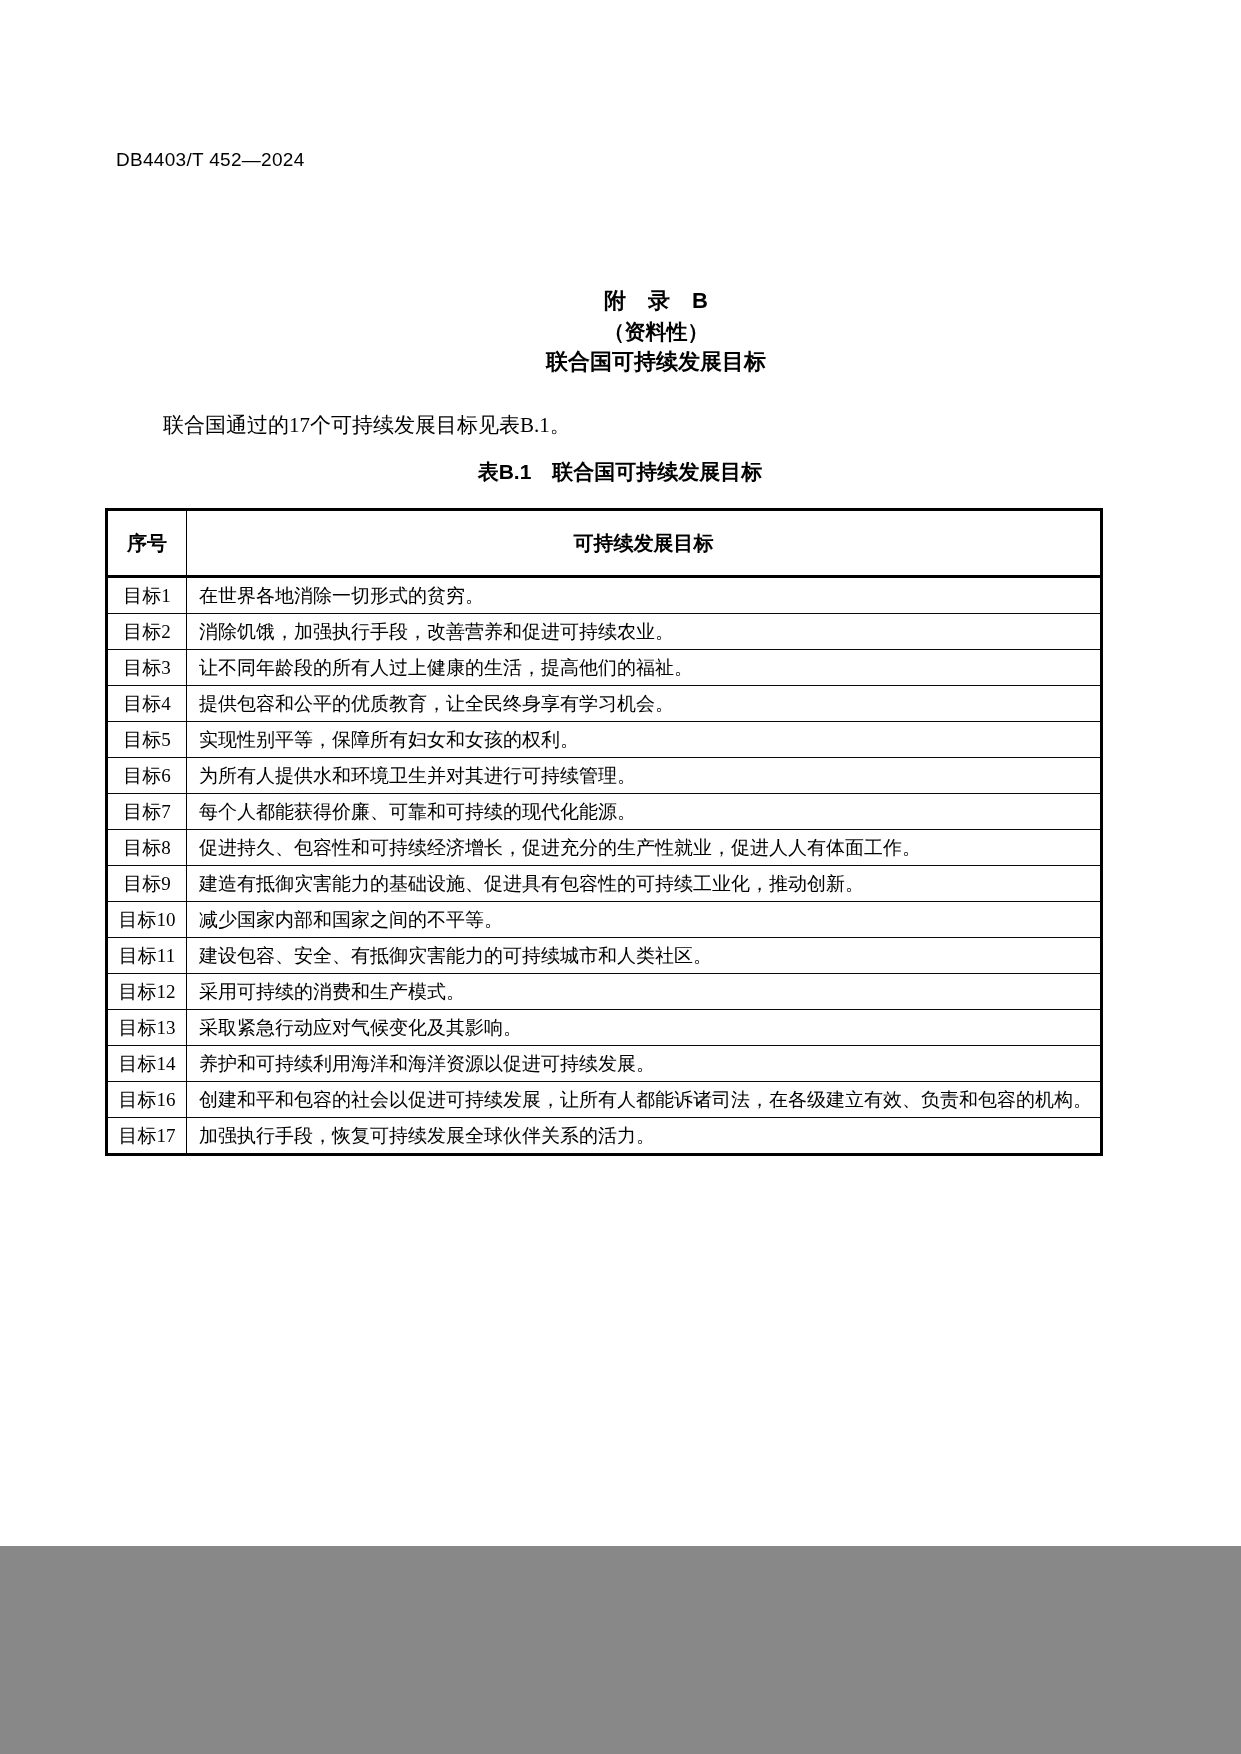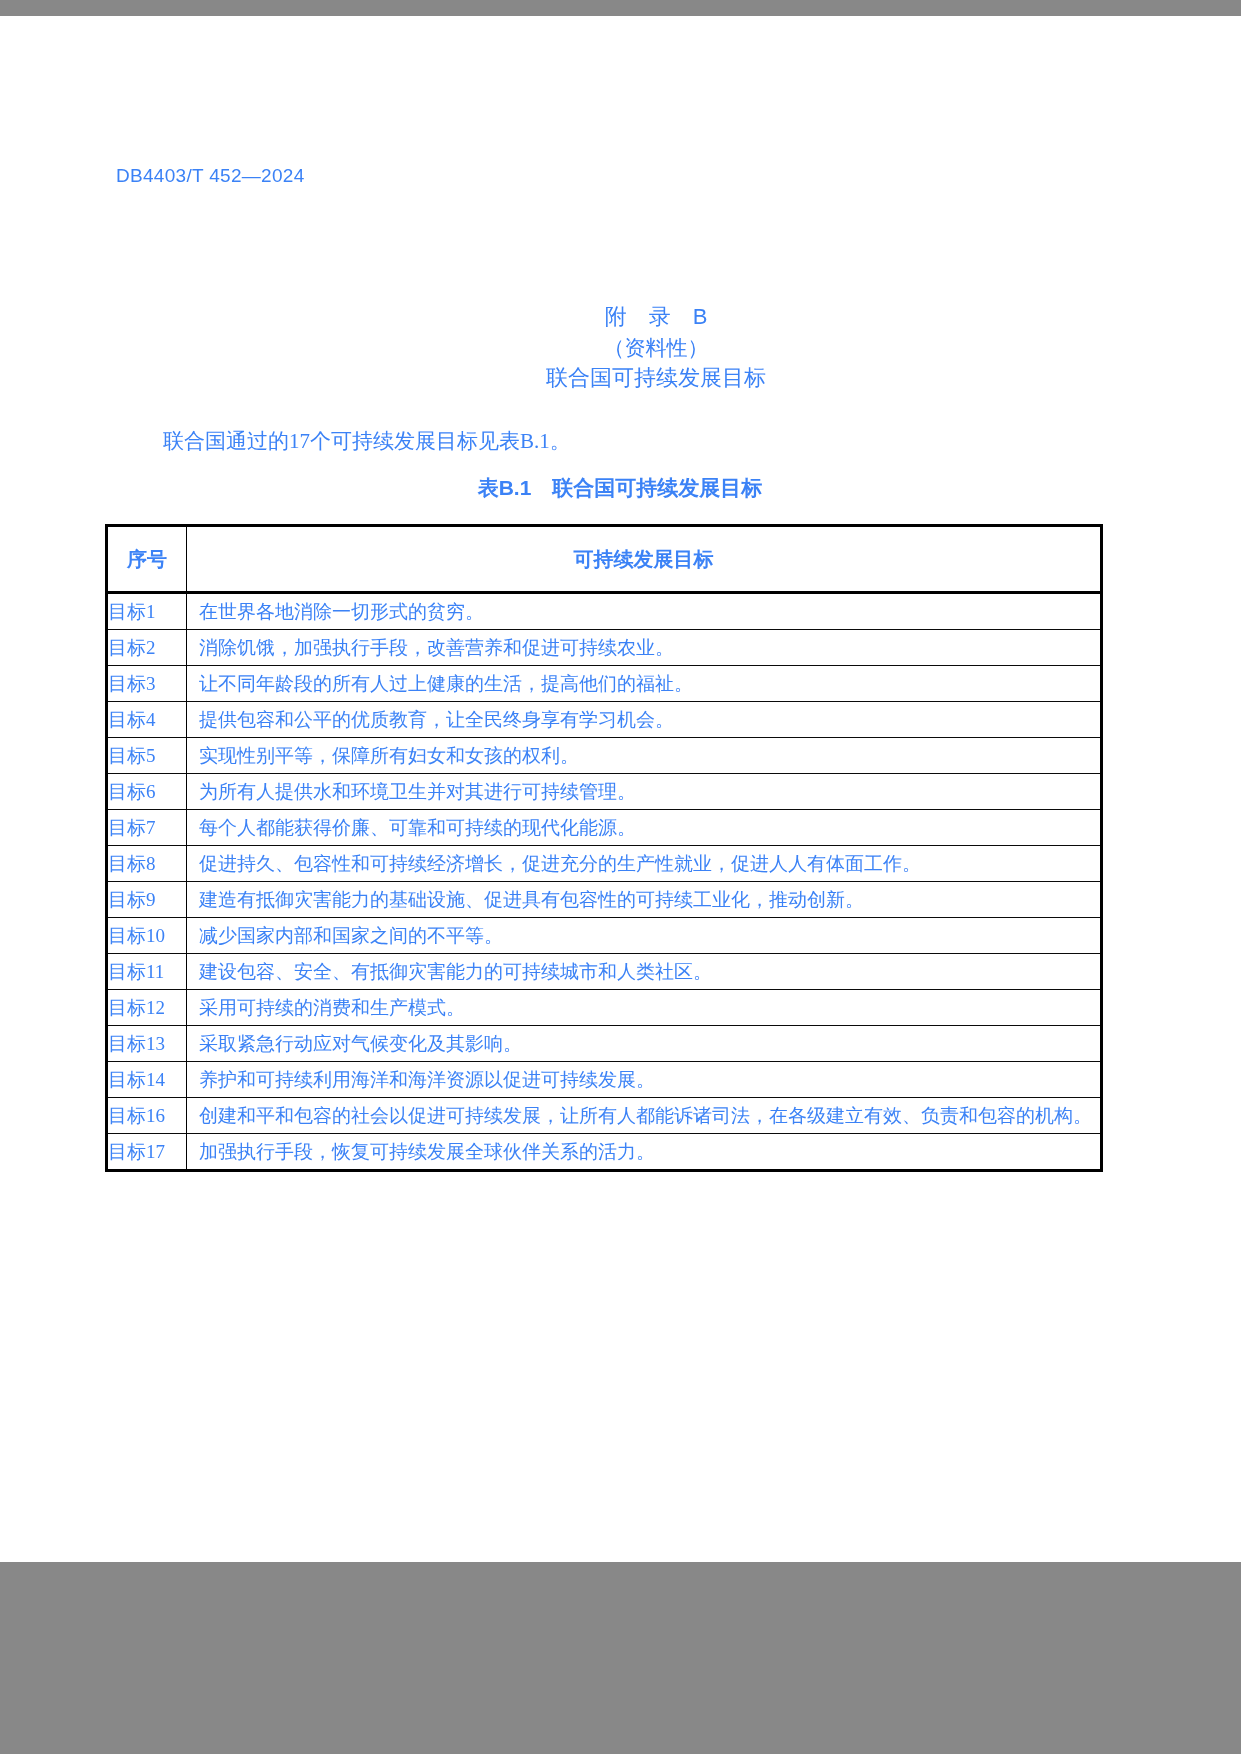--- a/index.html
+++ b/index.html
@@ -1,33 +1,33 @@
 <!DOCTYPE html>
 <html><head>
 <meta charset="utf-8">
 <style>
   html,body{margin:0;padding:0;background:#888;}
   .page{
     position:relative;
     width:1241px;height:1546px;
     background:#ffffff;
-    margin:16px auto;
+    margin:0 auto;
     overflow:hidden;
-    color:#3b82f6;
+    color:#000000;
   }
   .doc-code{
     position:absolute;left:116px;top:149px;
     font-family:"Liberation Sans",sans-serif;
     font-size:19px;font-weight:500;letter-spacing:0.3px;
     white-space:nowrap;
   }
   .h-center{
     position:absolute;left:640px;transform:translateX(-50%);
     font-family:"Liberation Sans",sans-serif;
-    font-weight:normal;white-space:nowrap;padding-left:32px;
+    font-weight:bold;white-space:nowrap;padding-left:32px;
   }
   .title-1{top:286px;font-size:22px;}
   .title-2{top:318px;font-size:21px;}
   .title-3{top:347px;font-size:22px;}
   .intro{
     position:absolute;left:163px;top:411px;
     font-family:"Liberation Serif",serif;
     font-size:21px;white-space:nowrap;
   }
   .table-caption{
@@ -56,21 +56,21 @@
   table.goals th.th-index{border-right:1.5px solid #000;}
   table.goals td{
     border-top:1.5px solid #0a0a0a;
     height:35px;
     vertical-align:middle;
     padding:0;
     overflow:hidden;
   }
   table.goals td.cell-index{
     border-right:1.5px solid #000;
-    text-align:left;
+    text-align:center;
     white-space:nowrap;
   }
   table.goals td.cell-goal{
     padding-left:12px;padding-right:10px;
     white-space:nowrap;
   }
   table.goals tr.wrap td{height:70px;}
   table.goals tr.wrap td.cell-goal{
     white-space:normal;
     line-height:31px;

